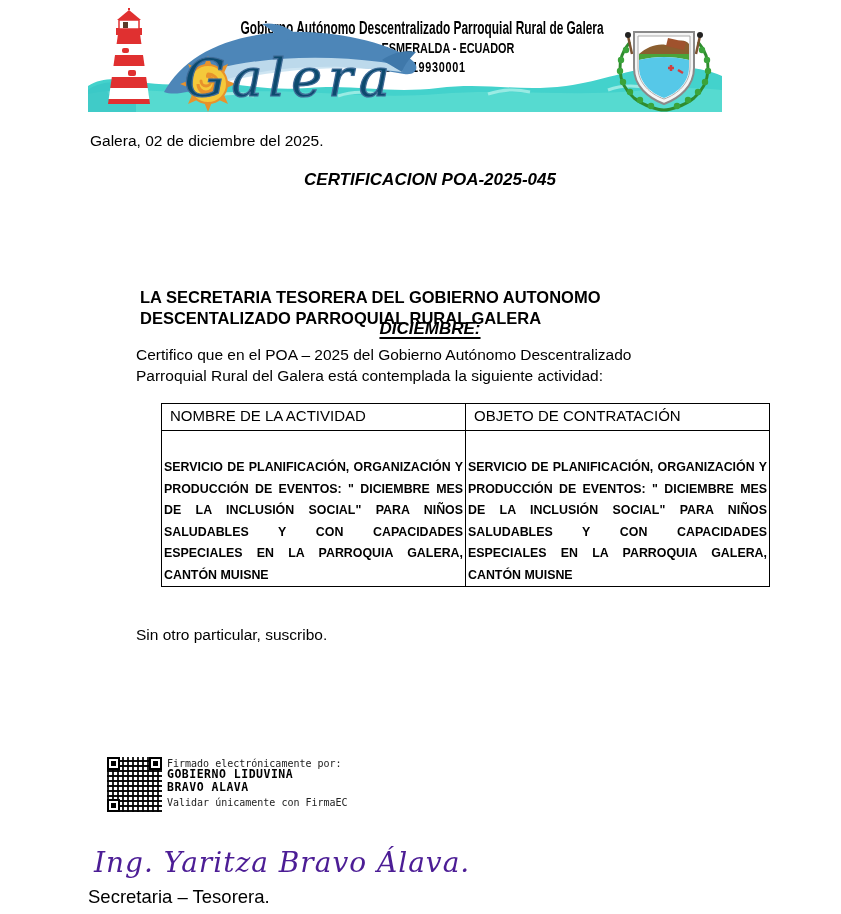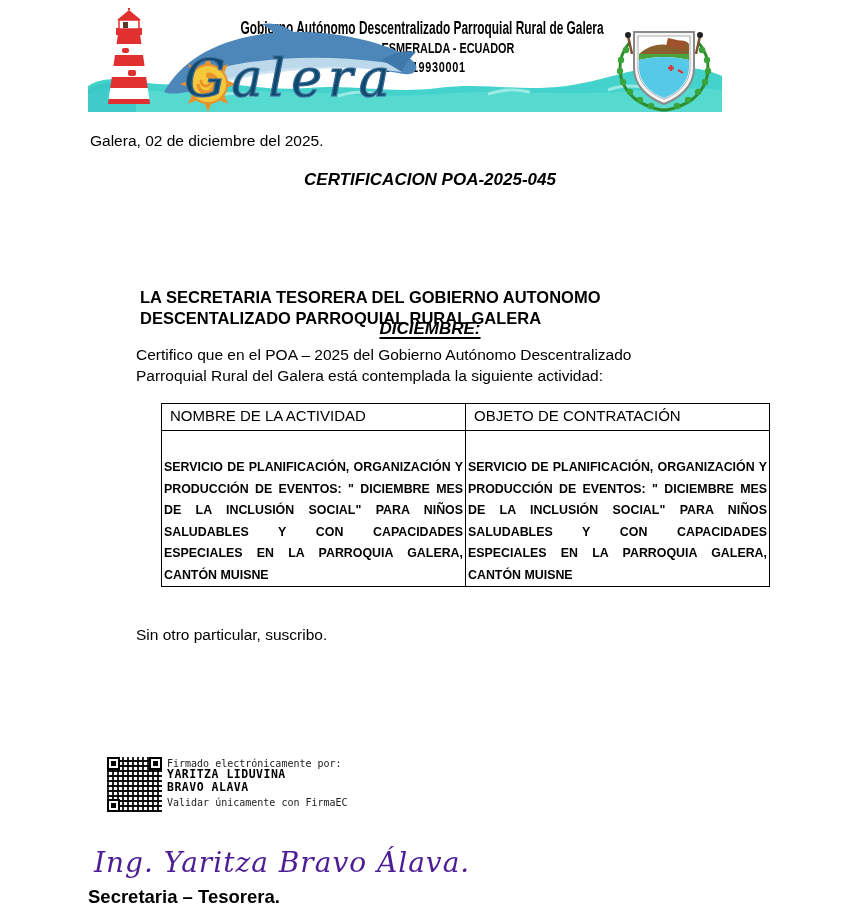--- a/index.html
+++ b/index.html
@@ -97,21 +97,21 @@
   .stamp-small { font-size: 10px; color: #222; line-height: 8px; white-space: nowrap; }
   .stamp-name { font-size: 11.5px; font-weight: bold; line-height: 13px; letter-spacing: 0.5px; white-space: nowrap; }
   .stamp-small.validate { margin-top: 5px; }
 
   
   .handwritten {
     left: 94px; top: 846px;
     font-family: "DejaVu Serif", serif; font-style: italic;
     font-size: 28px; color: #4c1d95; letter-spacing: 1px;
   }
-  .role-title { left: 88px; top: 886px; font-size: 18.5px; font-weight: bold; }
+  .role-title { left: 88px; top: 886px; font-size: 18.5px; font-weight: normal; }
 </style>
 </head>
 <body>
 
 <div class="page">
 
   <div class="abs banner">
 
     <svg class="waves-svg" viewBox="0 0 634 52" preserveAspectRatio="none">
       <path d="M0,26 C25,10 55,28 95,24 C140,19 168,32 220,28 C268,24 300,34 350,28 C398,22 430,32 478,26 C515,21 540,9 572,7 C598,5 620,10 634,16 L634,52 L0,52 Z" fill="#43d2cc"></path>
@@ -243,21 +243,21 @@
   <div class="abs closing-line">Sin otro particular, suscribo.</div>
 
   <div class="abs stamp">
     <div class="qr">
       <i class="finder tl"></i>
       <i class="finder tr"></i>
       <i class="finder bl"></i>
     </div>
     <div class="stamp-text">
       <div class="stamp-small">Firmado electrónicamente por:</div>
-      <div class="stamp-name">YARITZA LIDUVINA</div>
+      <div class="stamp-name">GOBIERNO LIDUVINA</div>
       <div class="stamp-name">BRAVO ALAVA</div>
       <div class="stamp-small validate">Validar únicamente con FirmaEC</div>
     </div>
   </div>
 
   <div class="abs handwritten">Ing. Yaritza Bravo Álava.</div>
   <div class="abs role-title">Secretaria – Tesorera.</div>
 
 </div>
 

